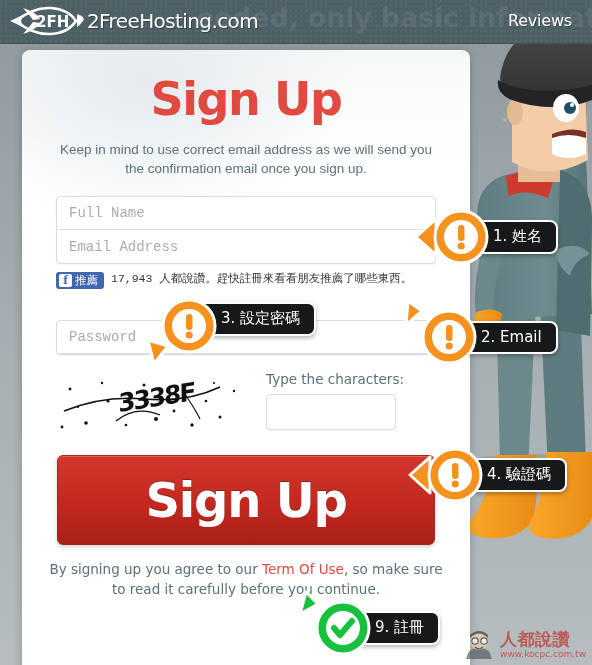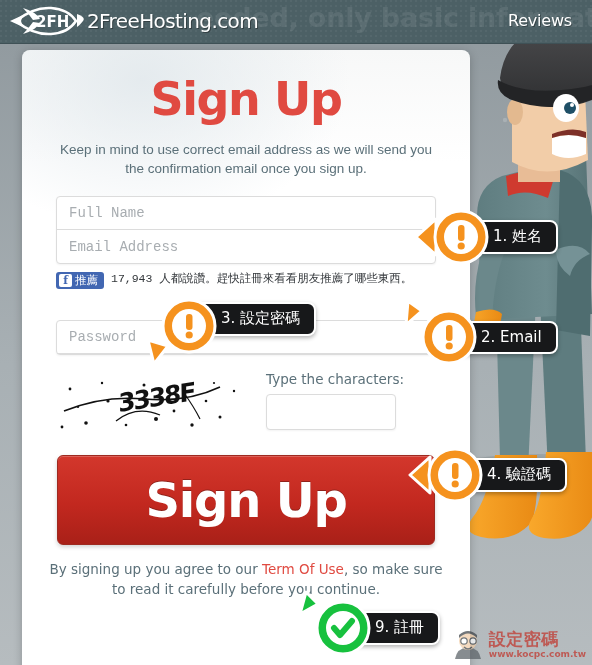--- a/index.html
+++ b/index.html
@@ -202,21 +202,21 @@
     position:absolute; right:6px; bottom:4px; z-index:50;
     display:flex; align-items:center; gap:4px;
     opacity:.72;
   }
   #kocpc-text { line-height:1; text-align:left; }
   #kocpc-cn {
     font-size:17px; font-weight:bold; color:#c1352c;
     font-family:"DejaVu Sans", sans-serif; letter-spacing:.5px;
   }
   #kocpc-url {
-    font-size:9px; font-weight:bold; color:#c1352c;
+    font-size:9px; font-weight:normal; color:#c1352c;
     font-family:"DejaVu Sans", sans-serif; margin-top:2px;
   }
 </style>
 </head>
 <body>
 
 <div id="page">
 
   <svg class="mascot" viewBox="0 0 592 665" xmlns="http://www.w3.org/2000/svg" aria-hidden="true">
     <defs>
@@ -431,18 +431,18 @@
   <div id="kocpc">
     <svg width="34" height="32" viewBox="0 0 34 32" xmlns="http://www.w3.org/2000/svg">
       <path d="M4 30 q2 -11 13 -12 q11 1 13 12 z" fill="#5a6166"></path>
       <circle cx="17" cy="12" r="9" fill="#f1cda8"></circle>
       <path d="M8 9 q9 -9 18 0 l0 -3 q-9 -8 -18 0 z" fill="#3c4247"></path>
       <circle cx="13" cy="12" r="3.2" fill="#ffffff" stroke="#3c4247" stroke-width="1.2"></circle>
       <circle cx="22" cy="12" r="3.2" fill="#ffffff" stroke="#3c4247" stroke-width="1.2"></circle>
       <path d="M13 18 q4 4 8 0" stroke="#3c4247" stroke-width="1.4" fill="none"></path>
     </svg>
     <div id="kocpc-text">
-      <div id="kocpc-cn">設定密碼</div>
+      <div id="kocpc-cn">人都說讚</div>
       <div id="kocpc-url">www.kocpc.com.tw</div>
     </div>
   </div>
 
 </div>
 
 </body></html>

